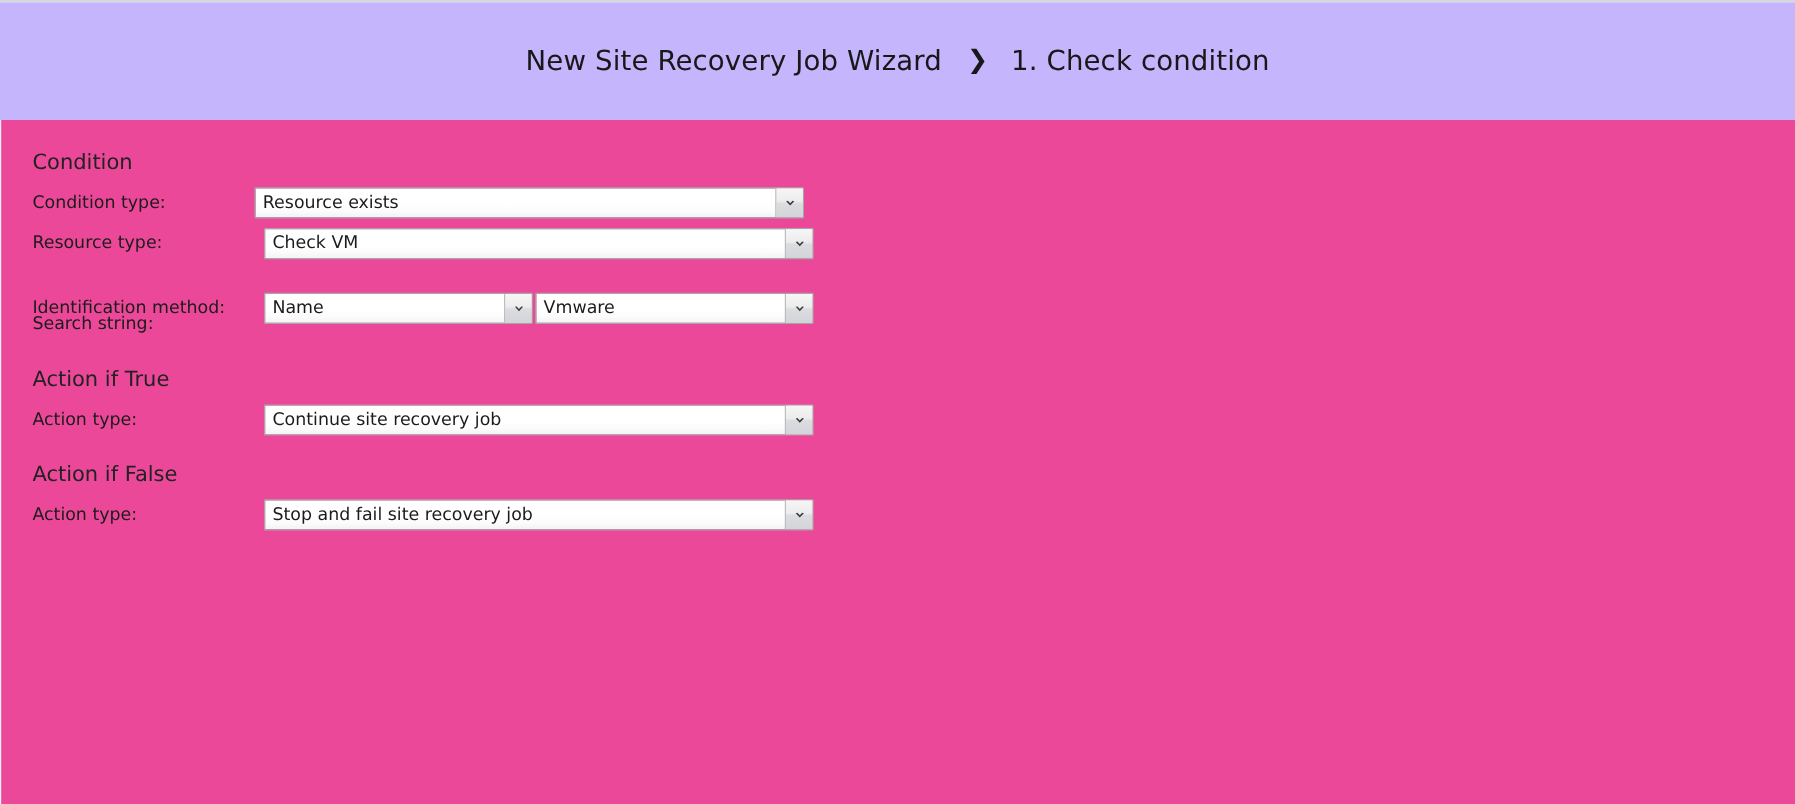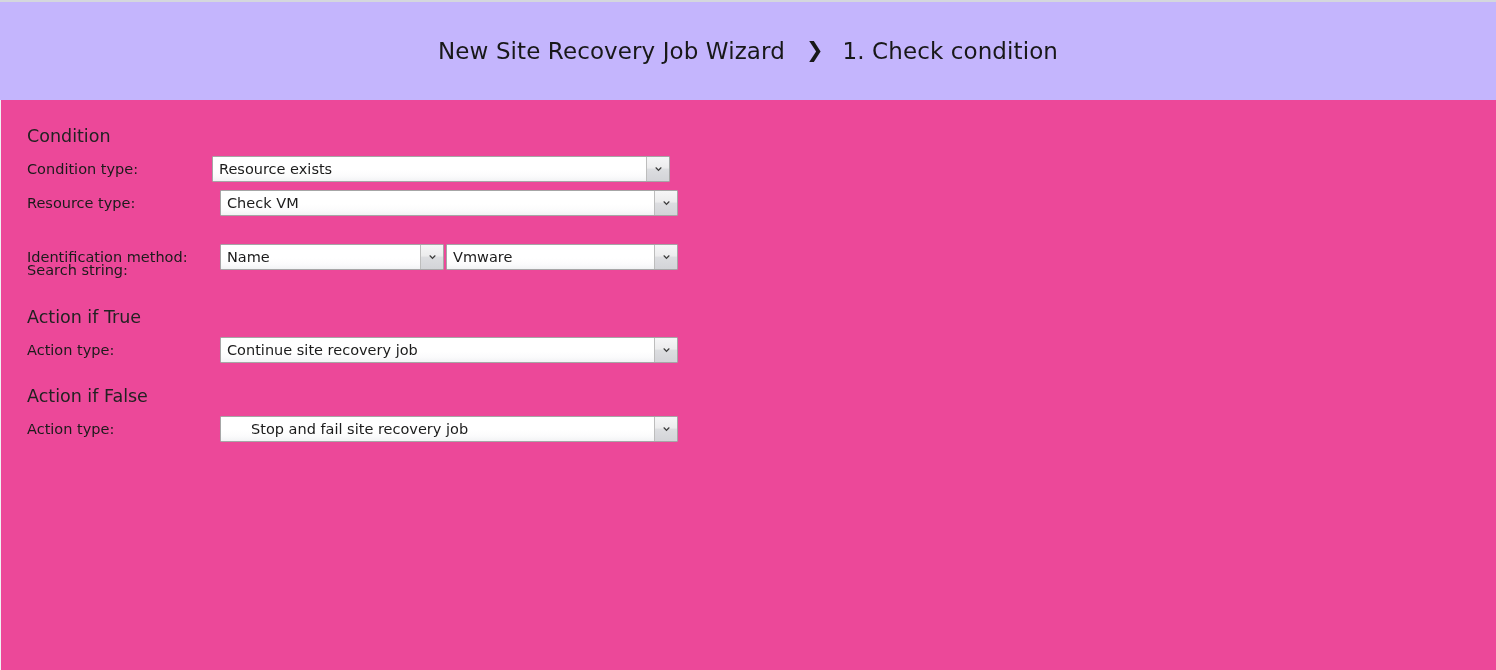--- a/index.html
+++ b/index.html
@@ -242,21 +242,21 @@
         </span>
       </div>
     </div>
   </div>
 
   <div class="section" style="top:284px;height:79px;">
     <h2 class="section-title" style="top:4px;">Action if False</h2>
 
     <div class="field-row" style="top:32px;width:700px;">
       <span class="field-label">Action type:</span>
-      <div class="combo" style="left:219px;top:0;width:458px;padding-left:24px;">
+      <div class="combo" style="left:219px;top:0;width:458px;">
         <span class="combo-value">Stop and fail site recovery job</span>
         <span class="combo-btn">
           <svg class="chev" viewBox="0 0 10 10" aria-hidden="true">
             <path d="M1.2 3 L5 7 L8.8 3 L7.2 2.6 L5 4.9 L2.8 2.6 Z" fill="#3b3b3b"></path>
           </svg>
         </span>
       </div>
     </div>
   </div>
 

